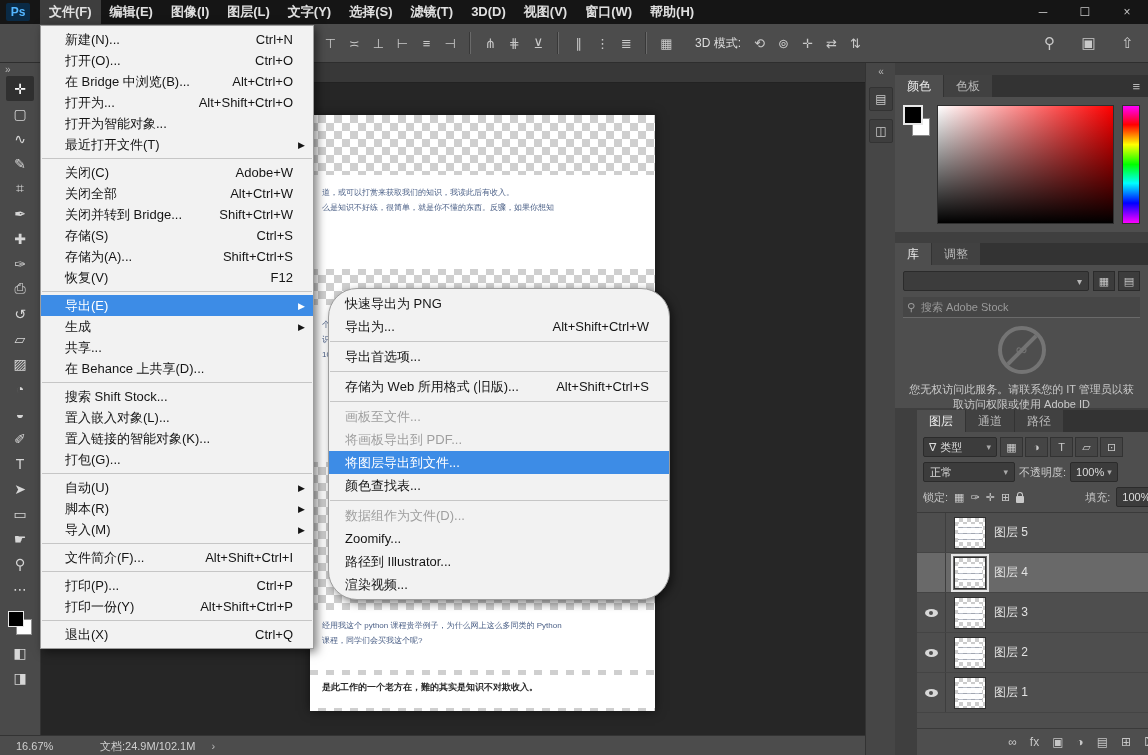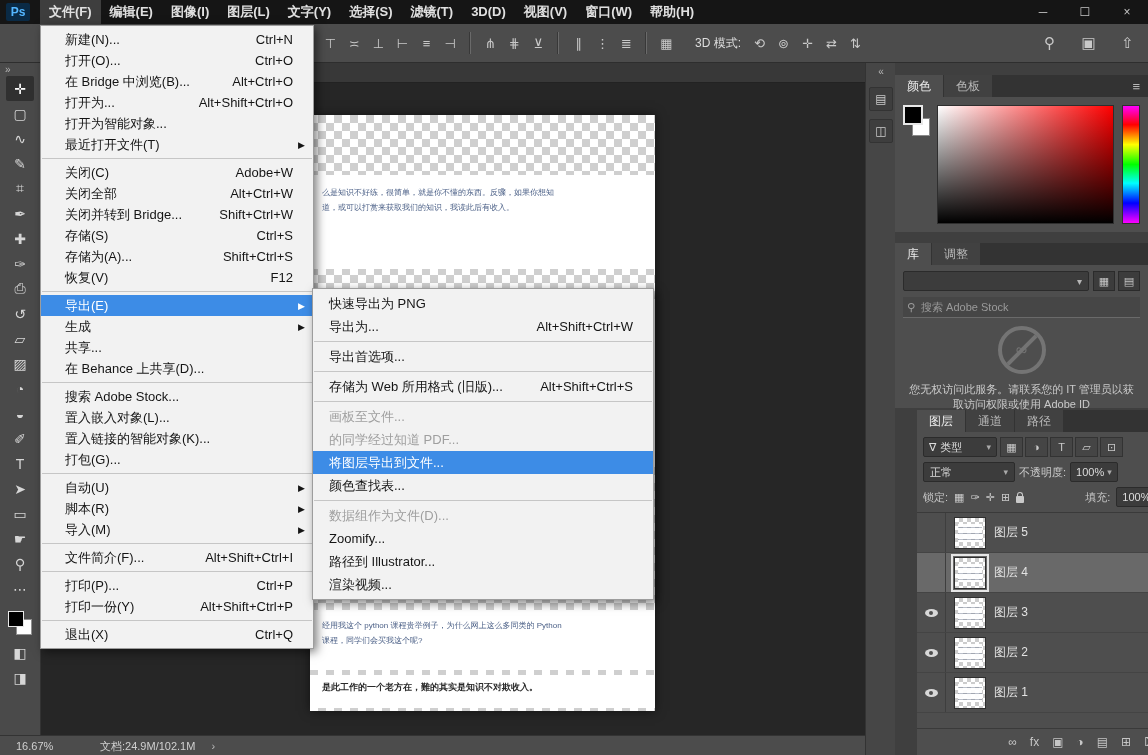--- a/index.html
+++ b/index.html
@@ -151,21 +151,21 @@
   .statusbar{position:absolute;left:0;top:735px;width:865px;height:20px;background:#4c4c4c;border-top:1px solid #333;
              display:flex;align-items:center;font-size:11px;color:#d0d0d0;z-index:5;}
   .zoom-field{margin-left:16px;min-width:56px;}
   .doc-info{margin-left:28px;}
   .status-chevron{margin-left:16px;color:#bbb;}
 
   
   .menu{position:absolute;background:#f2f2f2;border:1px solid #9d9d9d;box-shadow:3px 3px 9px rgba(0,0,0,.5);
         padding:3px 0;font-size:13px;color:#151515;}
   .file-menu{left:40px;top:25px;width:272px;z-index:100;}
-  .export-menu{left:312px;top:288px;width:340px;z-index:101;}
+  .export-menu{left:328px;top:288px;width:340px;z-index:101;border-radius:29px;}
   .menu-item{height:21px;display:flex;align-items:center;padding:0 8px 0 24px;white-space:nowrap;}
   .export-menu .menu-item{height:23px;padding-left:16px;}
   .mi-right{margin-left:auto;display:flex;align-items:center;}
   .mi-shortcut{padding-left:28px;}
   .mi-arrow{width:12px;text-align:right;font-size:9px;}
   .mi-arrow::after{content:"▶";}
   .menu-item.highlighted{background:var(--menu_highlight,#3d8ce6);color:#fff;}
   .menu-item.disabled{color:#9f9f9f;gap:19px;}
   .menu-sep{height:1px;background:#c6c6c6;margin:3px 1px;}
 </style>
@@ -411,22 +411,22 @@
           <span class="tool-glyph">◨</span>
         </div>
       </div>
   </div>
 
   <div class="canvas">
     <div class="doc-tabbar"></div>
     <div class="document">
       <div class="doc-block b1">
 
-      <div class="doc-line">么是知识不好练，很简单，就是你不懂的东西。反骤，如果你想知</div>
-          <div class="doc-line">道，或可以打赏来获取我们的知识，我读此后有收入。</div>
+      <div class="doc-line">道，或可以打赏来获取我们的知识，我读此后有收入。</div>
+          <div class="doc-line">么是知识不好练，很简单，就是你不懂的东西。反骤，如果你想知</div>
         </div>
       <div class="doc-block b2">
 
       <div class="doc-line">个阿我们的教育学校模式是一样的，我们给钱去上学，与老师交换知</div>
           <div class="doc-line">识 的同学经过知道。我做了一个 Python 编程的课程，目前有</div>
           <div class="doc-line">100 多人。</div>
         </div>
       <div class="doc-block b3">
 
       <div class="doc-line">经用我这个 python 课程贵举例子，为什么网上这么多同类的 Python</div>
@@ -775,21 +775,21 @@
 
       <div class="menu-item">
         <span class="mi-label">在 Behance 上共享(D)...</span>
         <span class="mi-right">
           <span class="mi-shortcut"></span>
           <span class="mi-arrow" style="visibility: hidden;"></span>
         </span>
       </div>
     <div class="menu-sep"></div>
       <div class="menu-item">
-        <span class="mi-label">搜索 Adobe Stock...</span>
+        <span class="mi-label">搜索 Shift Stock...</span>
         <span class="mi-right">
           <span class="mi-shortcut"></span>
           <span class="mi-arrow" style="visibility: hidden;"></span>
         </span>
       </div>
 
       <div class="menu-item">
         <span class="mi-label">置入嵌入对象(L)...</span>
         <span class="mi-right">
           <span class="mi-shortcut"></span>
@@ -906,21 +906,21 @@
     <div class="menu-sep"></div>
       <div class="menu-item disabled">
         <span class="mi-label">画板至文件...</span>
         <span class="mi-right">
           <span class="mi-shortcut"></span>
           <span class="mi-arrow" style="visibility: hidden;"></span>
         </span>
       </div>
 
       <div class="menu-item disabled">
-        <span class="mi-label">的同学经过知道 PDF...</span>
+        <span class="mi-label">将画板导出到 PDF...</span>
         <span class="mi-right">
           <span class="mi-shortcut"></span>
           <span class="mi-arrow" style="visibility: hidden;"></span>
         </span>
       </div>
 
       <div class="menu-item highlighted">
         <span class="mi-label">将图层导出到文件...</span>
         <span class="mi-right">
           <span class="mi-shortcut"></span>

